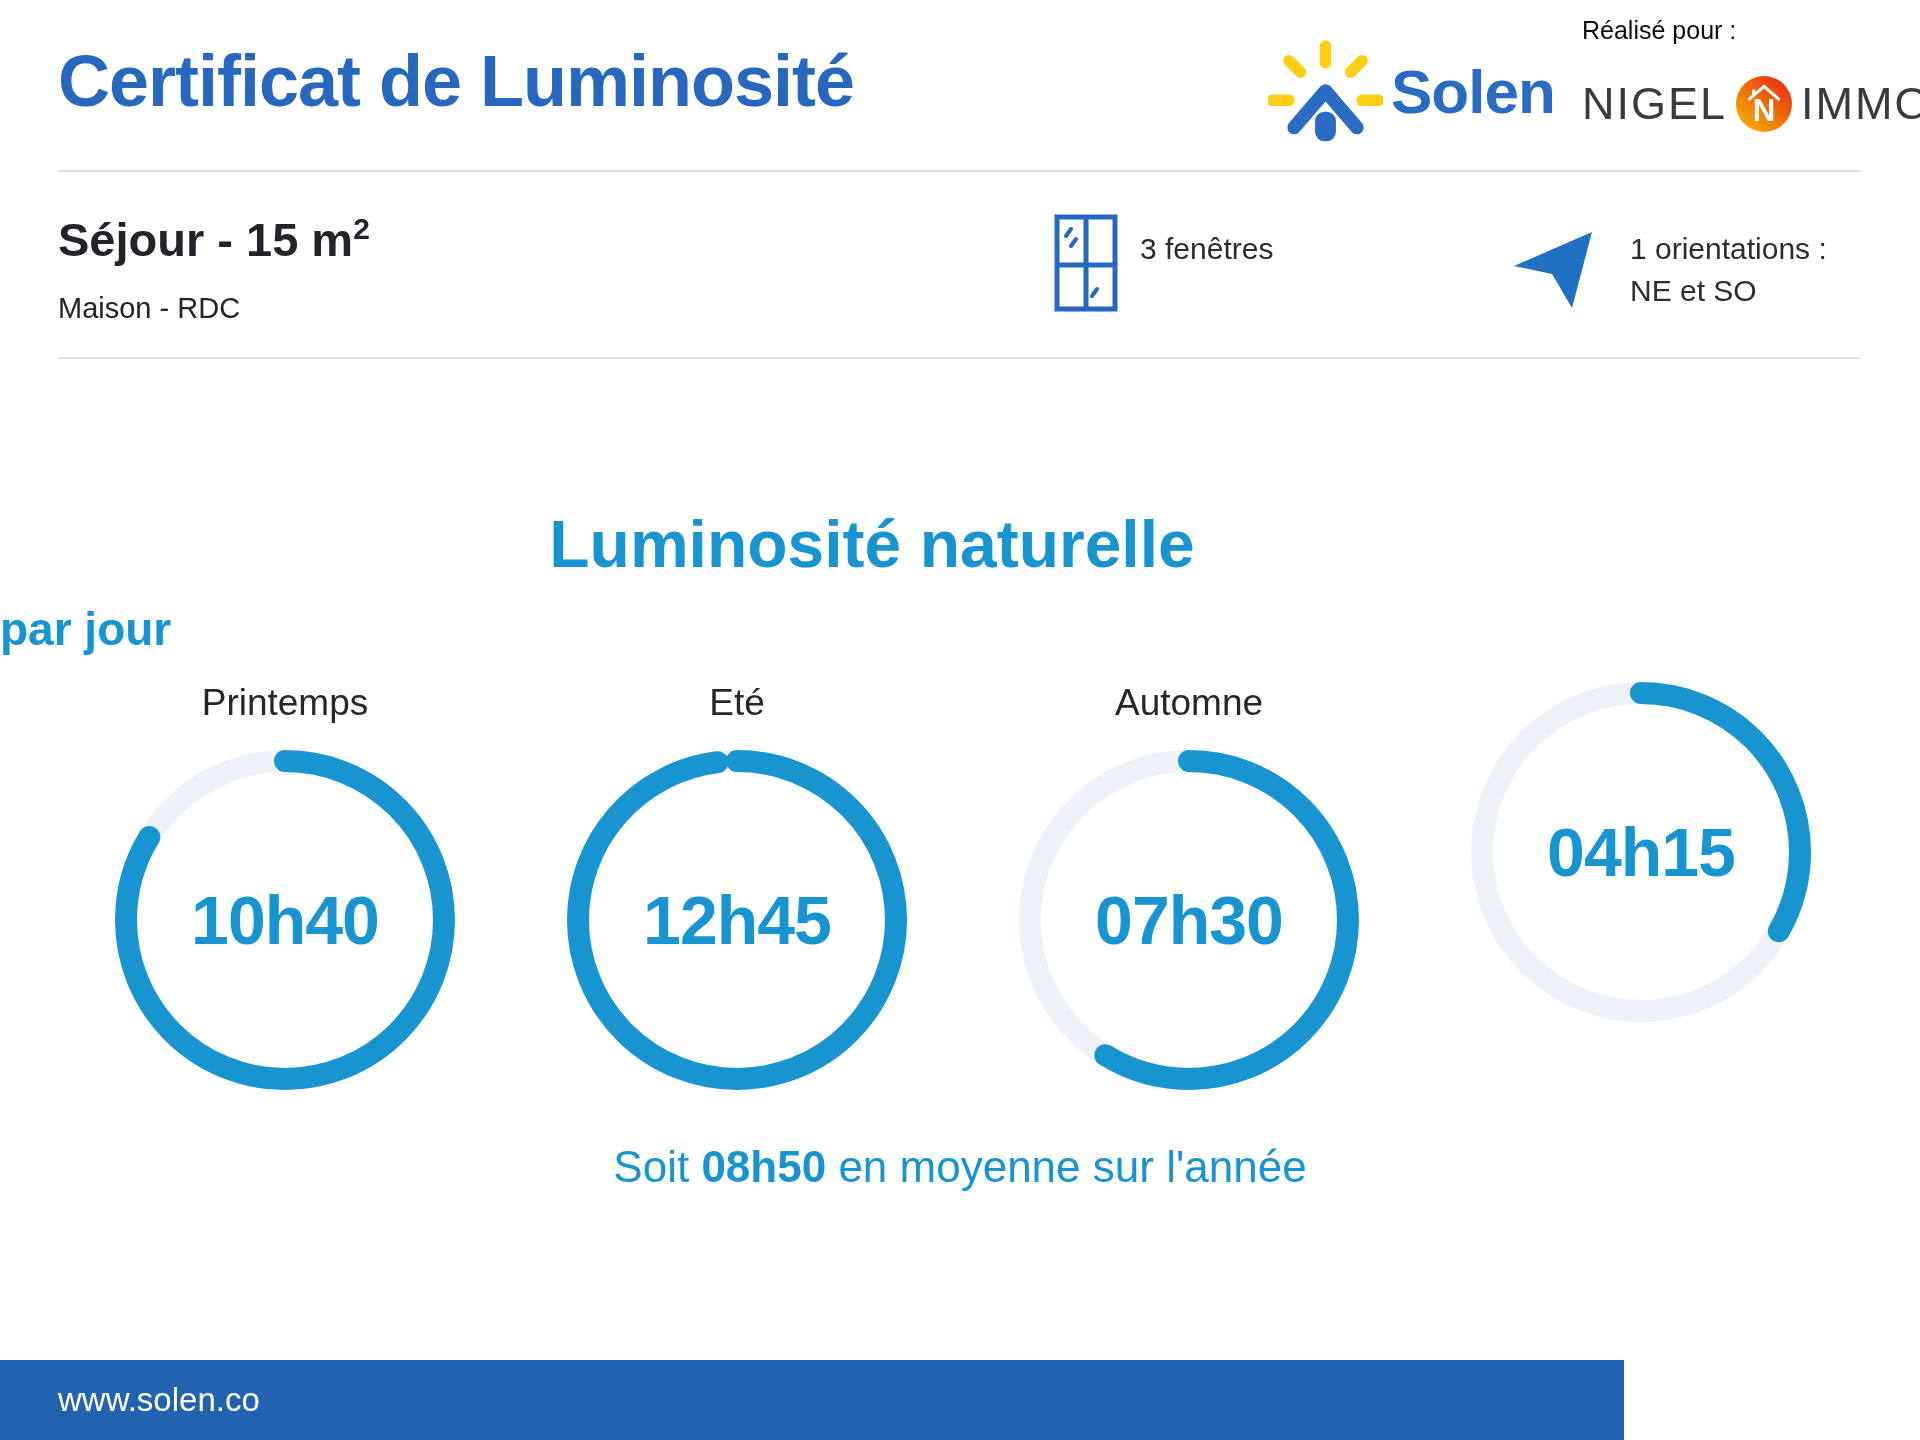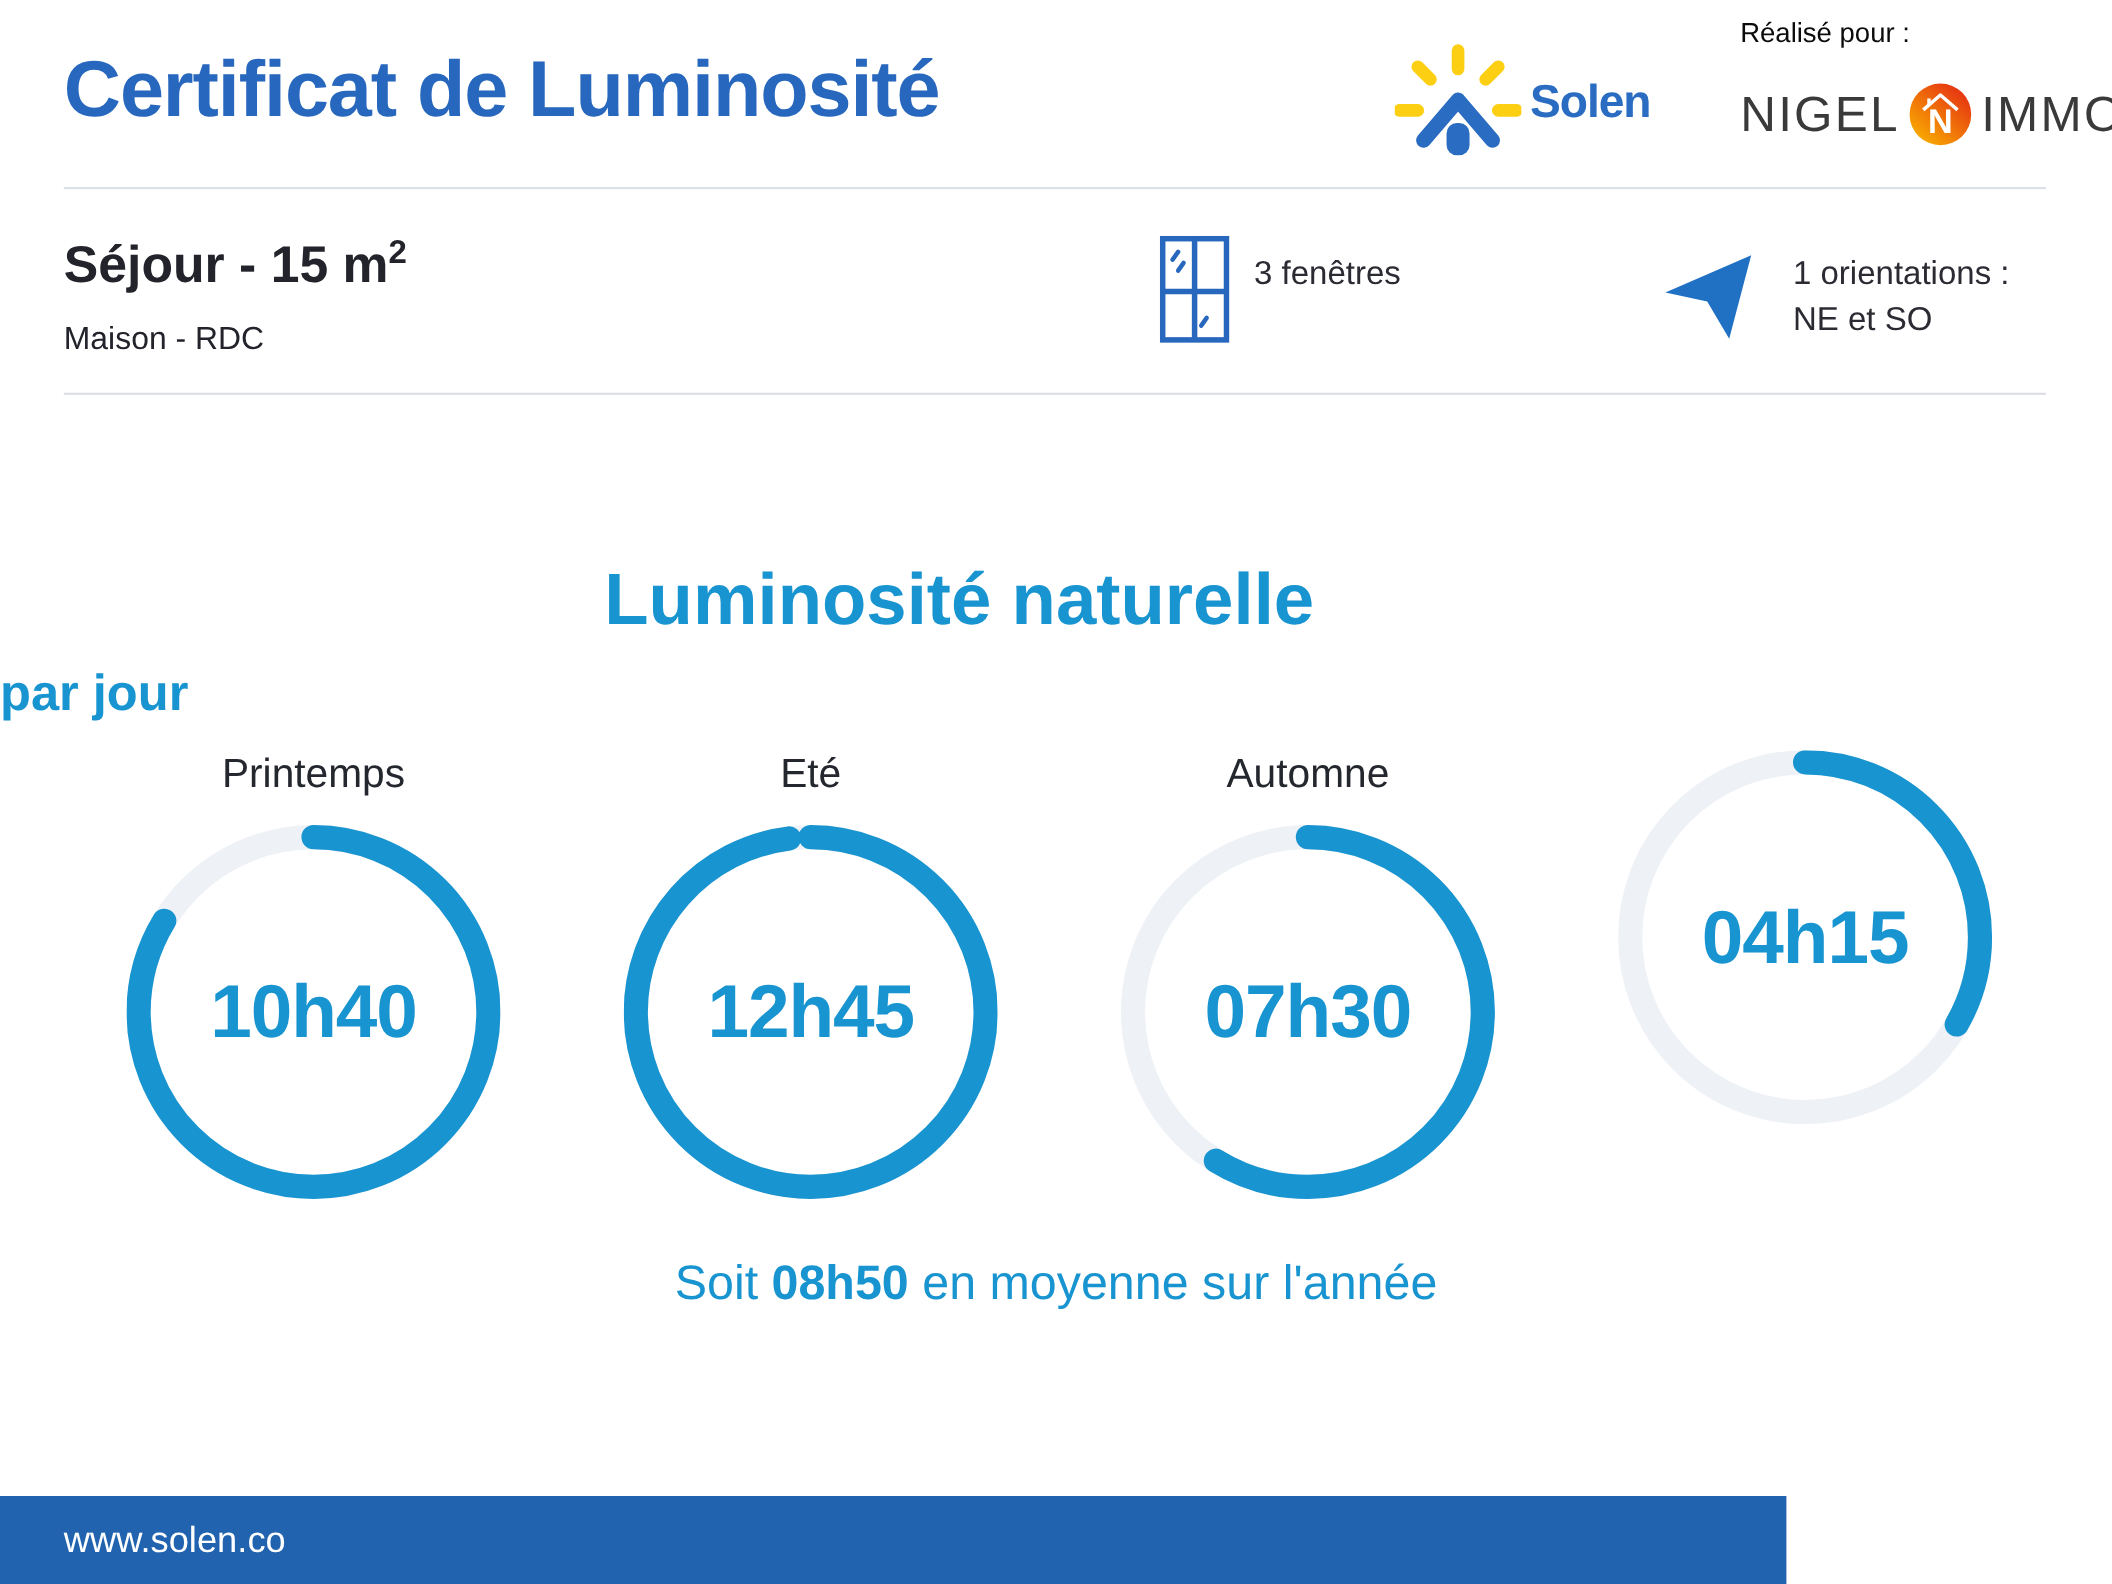--- a/index.html
+++ b/index.html
@@ -22,21 +22,21 @@
   .page-title{
     position:absolute;left:58px;top:40px;
     font-size:72px;font-weight:bold;letter-spacing:-1px;
     color:var(--primary);
   }
   .solen-logo{
     position:absolute;left:1268px;top:36px;
     display:flex;align-items:center;gap:8px;
   }
   .solen-word{
-    font-size:42px;font-weight:bold;color:#2a6cc2;letter-spacing:-1px;
+    font-size:62px;font-weight:bold;color:#2a6cc2;letter-spacing:-1px;
     padding-bottom:6px;
   }
   .realise{
     position:absolute;left:1582px;top:16px;
     font-size:25px;color:#0c0c0c;
   }
   .nigel-logo{
     position:absolute;left:1582px;top:76px;
     display:flex;align-items:center;gap:9px;
   }

